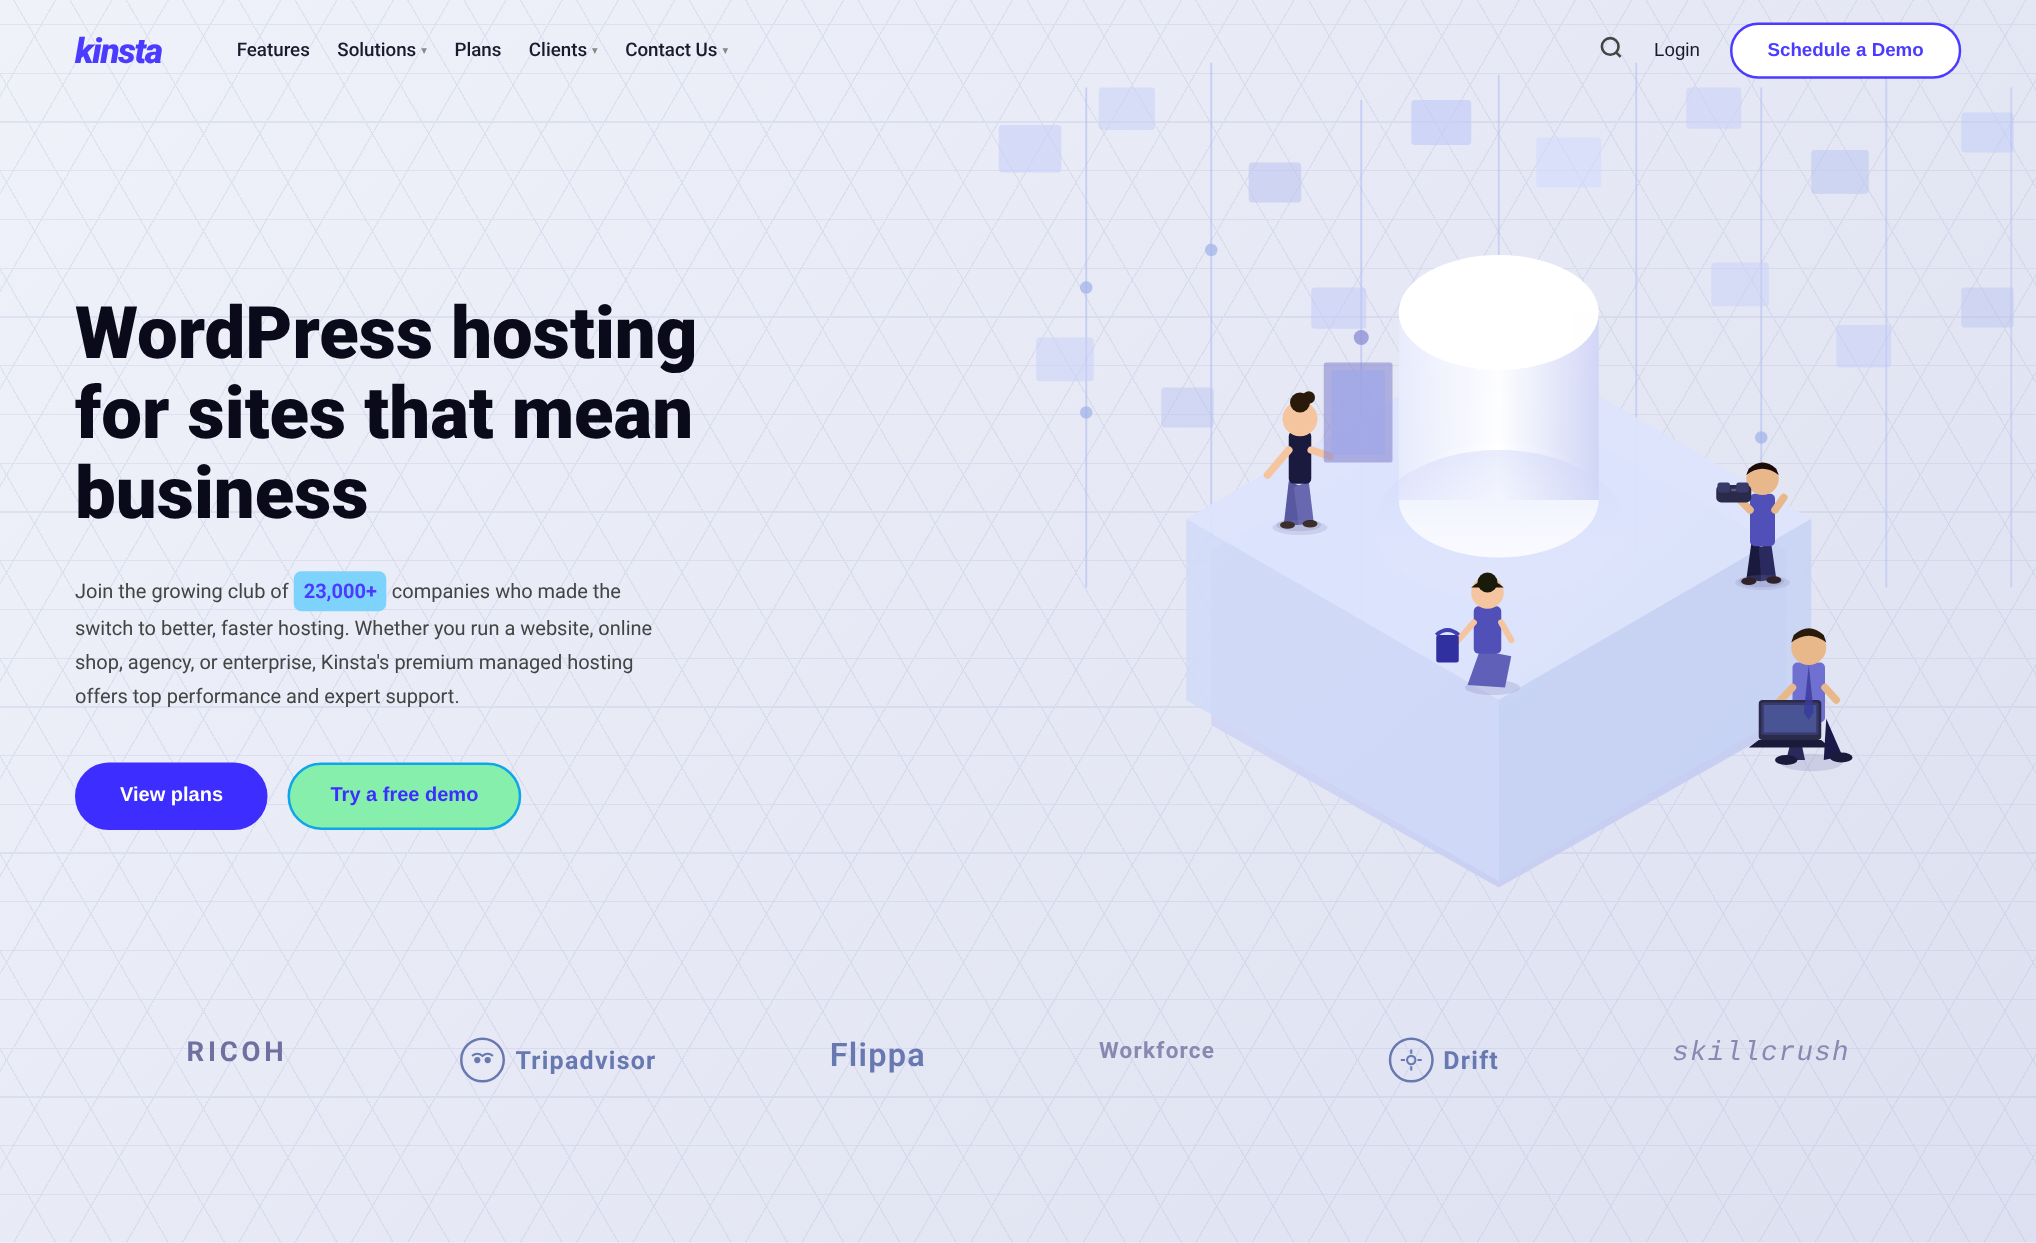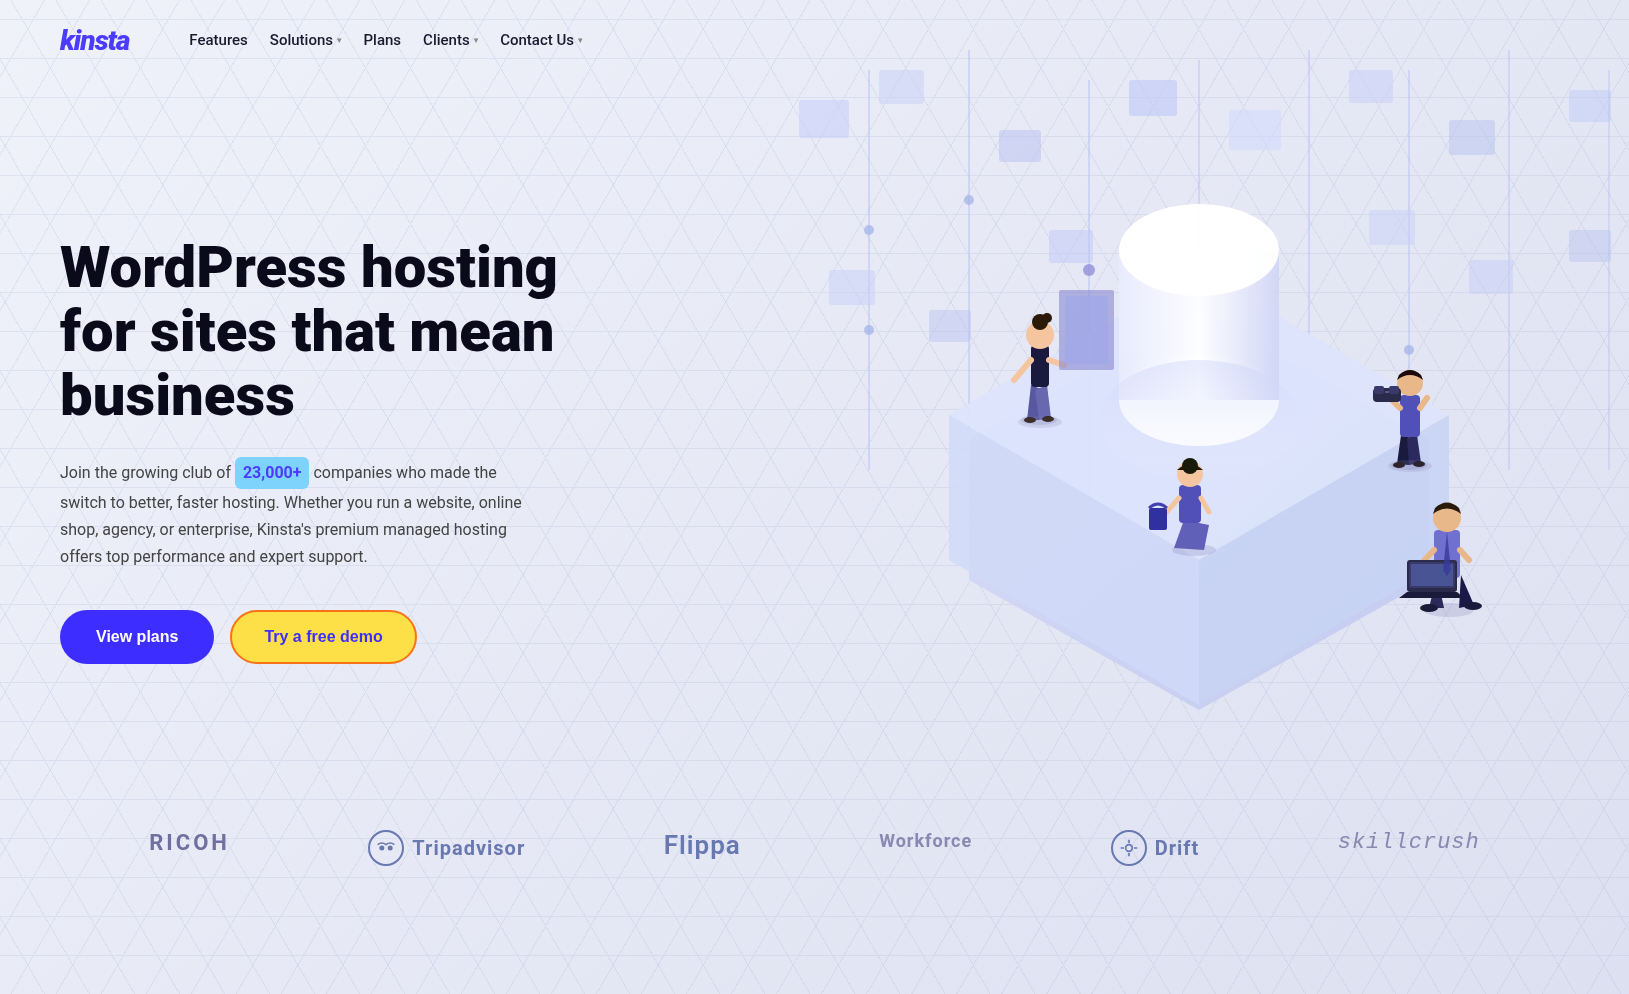--- a/index.html
+++ b/index.html
@@ -139,23 +139,23 @@
       background: #3d2eff;
       color: white;
       border: none;
       border-radius: 50px;
       padding: 18px 36px;
       font-size: 16px;
       font-weight: 600;
       cursor: pointer;
     }
     .btn-outline {
-      background: #fde047;
+      background: #86efac;
       color: #3d2eff;
-      border: 2px solid #f97316;
+      border: 2px solid #0ea5e9;
       border-radius: 50px;
       padding: 16px 32px;
       font-size: 16px;
       font-weight: 600;
       cursor: pointer;
     }
 
     
     .hero-illustration {
       position: absolute;
@@ -232,20 +232,30 @@
     </a>
     <a class="nav-link">
       <span>Clients</span>
       <span class="arrow">▾</span>
     </a>
     <a class="nav-link">
       <span>Contact Us</span>
       <span class="arrow">▾</span>
     </a>
   </div>
+  <div class="nav-actions">
+    <button class="search-icon-btn">
+      <svg width="20" height="20" viewBox="0 0 24 24" fill="none" stroke="#444" stroke-width="2.5">
+        <circle cx="11" cy="11" r="8"></circle>
+          <line x1="21" y1="21" x2="16.65" y2="16.65"></line>
+      </svg>
+    </button>
+    <button class="login-btn">Login</button>
+    <button class="schedule-btn">Schedule a Demo</button>
+  </div>
 </nav>
 
 <div class="hero">
   <div class="hero-content">
     <h1 class="hero-title">WordPress hosting for sites that mean business</h1>
     <p class="hero-desc">
       <span>Join the growing club of</span>
       <span class="highlight-badge">23,000+</span>
       <span>companies who made the switch to better, faster hosting. Whether you run a website, online shop, agency, or enterprise, Kinsta's premium managed hosting offers top performance and expert support.</span>
     </p>

